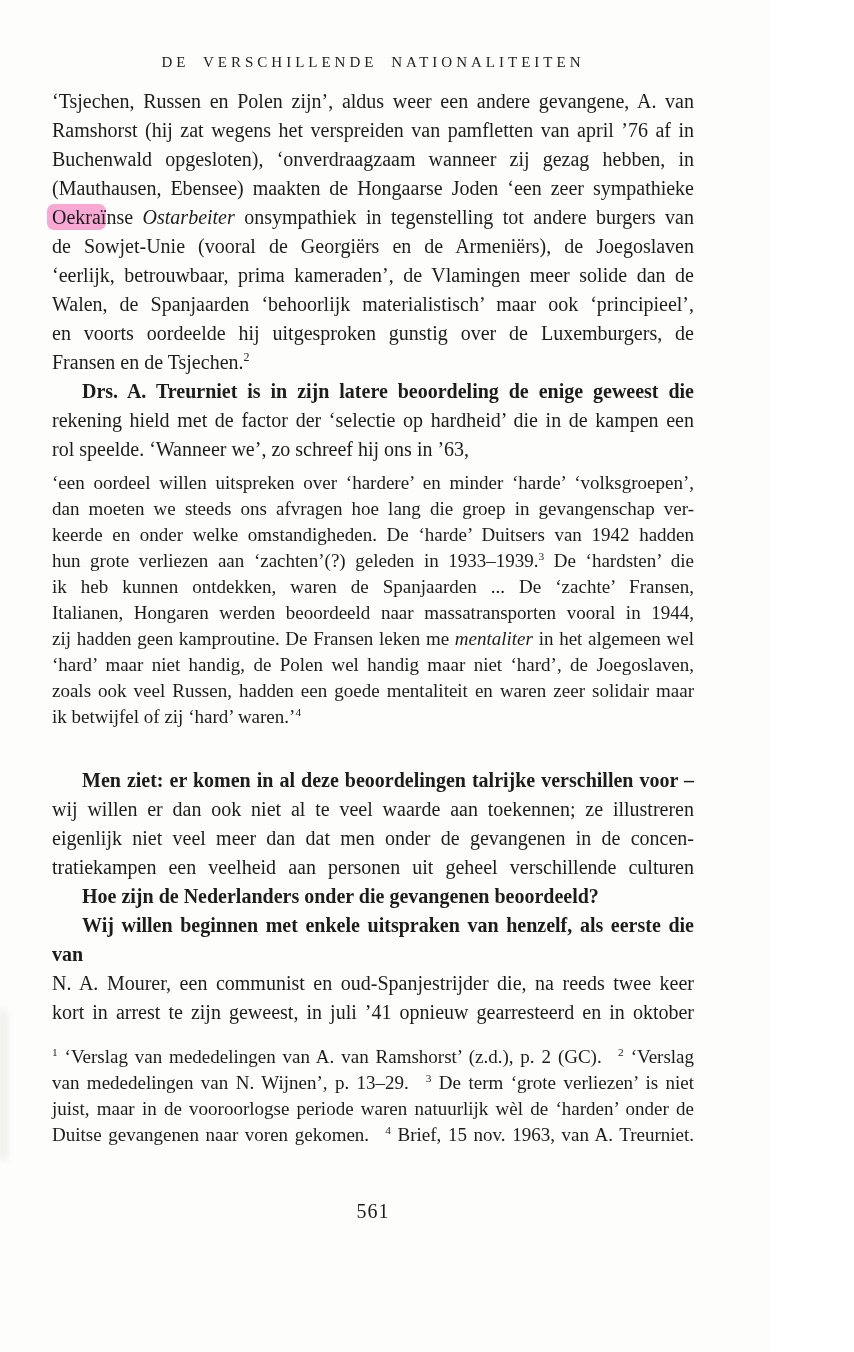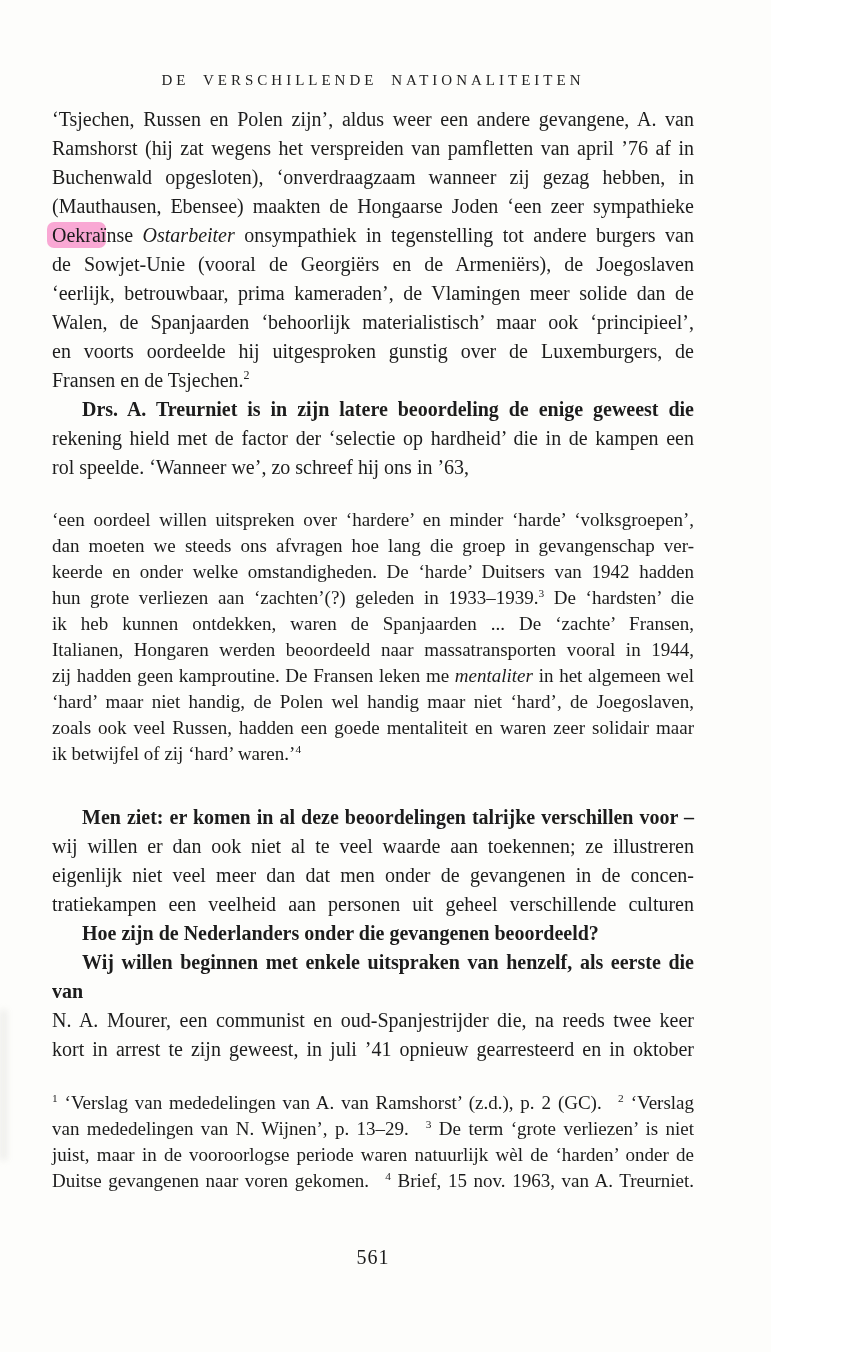--- a/index.html
+++ b/index.html
@@ -1,38 +1,38 @@
 <!DOCTYPE html>
 <html><head>
 <meta charset="utf-8">
 <style>
   html, body { margin:0; padding:0; background:#ffffff; }
   .page {
     position:relative;
     width:771px; height:1352px;
     box-sizing:border-box;
     background:#fdfdfb;
-    padding:72px 77px 0 52px;
+    padding:54px 77px 0 52px;
     font-family:"Liberation Serif","DejaVu Serif",serif;
     color:#1c1c1c;
     overflow:hidden;
   }
   .running-header {
     text-align:center;
     font-size:15px;
     letter-spacing:4px;
     word-spacing:6px;
     color:#222;
     white-space:nowrap;
   }
   .content { margin-top:16px; }
   .block { margin:0; }
   .block.body { font-size:20px; line-height:29px; }
-  .block.quote { font-size:19px; line-height:26px; margin-top:25px; margin-bottom:36px; }
-  .block.footnotes { font-size:19px; line-height:26px; margin-top:26px; }
+  .block.quote { font-size:19px; line-height:26px; margin-top:6px; margin-bottom:36px; }
+  .block.footnotes { font-size:19px; line-height:26px; margin-top:17px; }
   .line {
     text-align:justify;
     text-align-last:justify;
     white-space:normal;
   }
   .line.no-just { text-align-last:left; }
   .line.first-indent { text-indent:30px;font-weight:bold; }
   .it { font-style:italic; }
   .sup { vertical-align:super; font-size:60%; line-height:0; }
   .hl {

